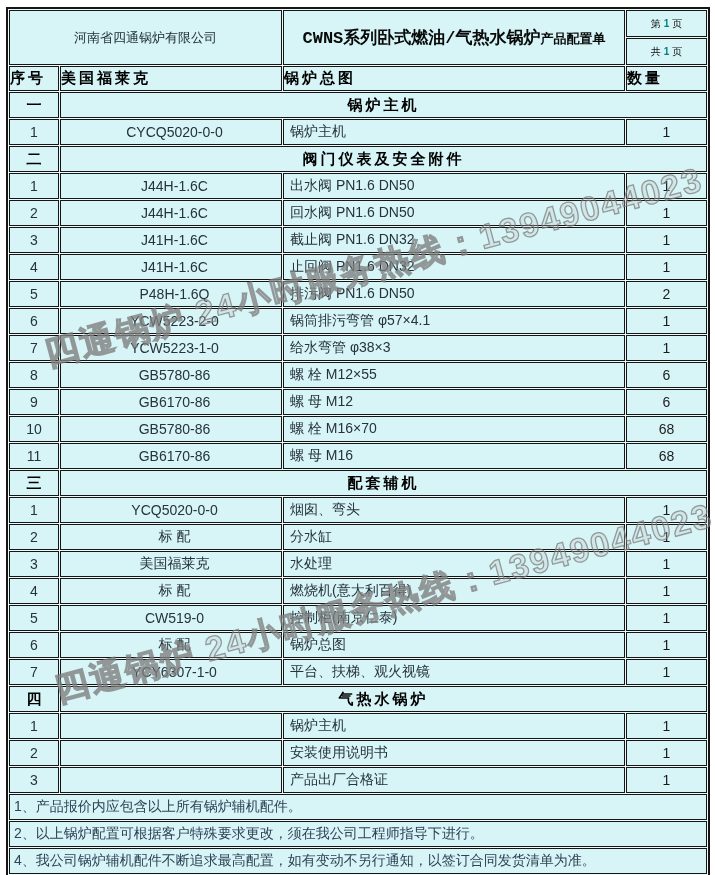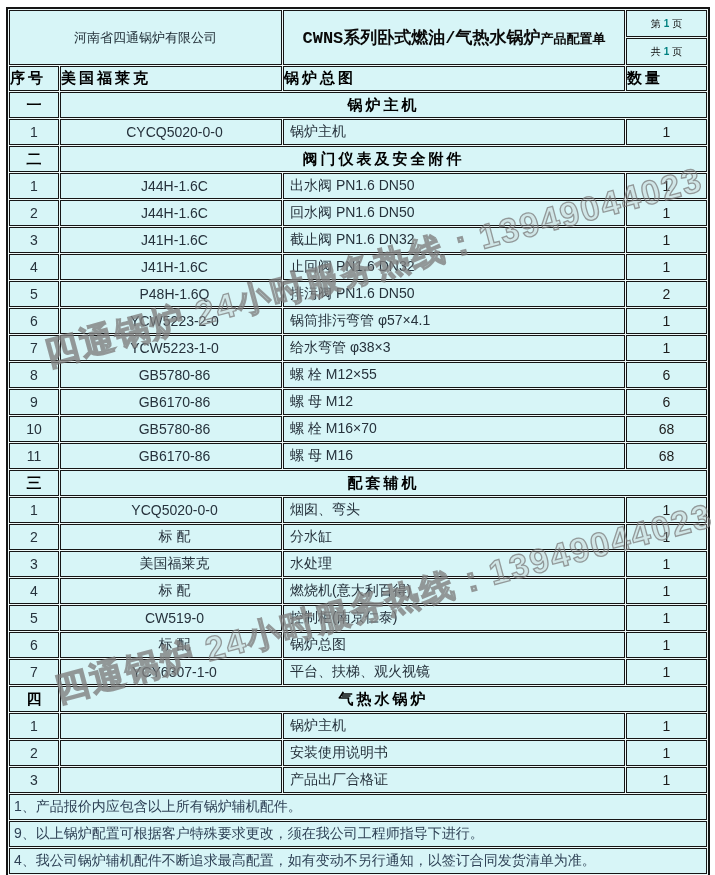--- a/index.html
+++ b/index.html
@@ -239,21 +239,21 @@
           <td class="c-model"></td>
           <td class="c-name">产品出厂合格证</td>
           <td class="c-qty">1</td>
         </tr>
       </tbody>
     <tbody>
       <tr>
         <td class="note-cell" colspan="4">1、产品报价内应包含以上所有锅炉辅机配件。</td>
       </tr>
       <tr>
-        <td class="note-cell" colspan="4">9、以上锅炉配置可根据客户特殊要求更改，须在我公司工程师指导下进行。</td>
+        <td class="note-cell" colspan="4">2、以上锅炉配置可根据客户特殊要求更改，须在我公司工程师指导下进行。</td>
       </tr>
       <tr>
         <td class="note-cell" colspan="4">4、我公司锅炉辅机配件不断追求最高配置，如有变动不另行通知，以签订合同发货清单为准。</td>
       </tr>
     </tbody>
   </table>
 
   <div class="watermark wm-1">四通锅炉 24小时服务热线：13949044023</div>
   <div class="watermark wm-2">四通锅炉 24小时服务热线：13949044023</div>
 

